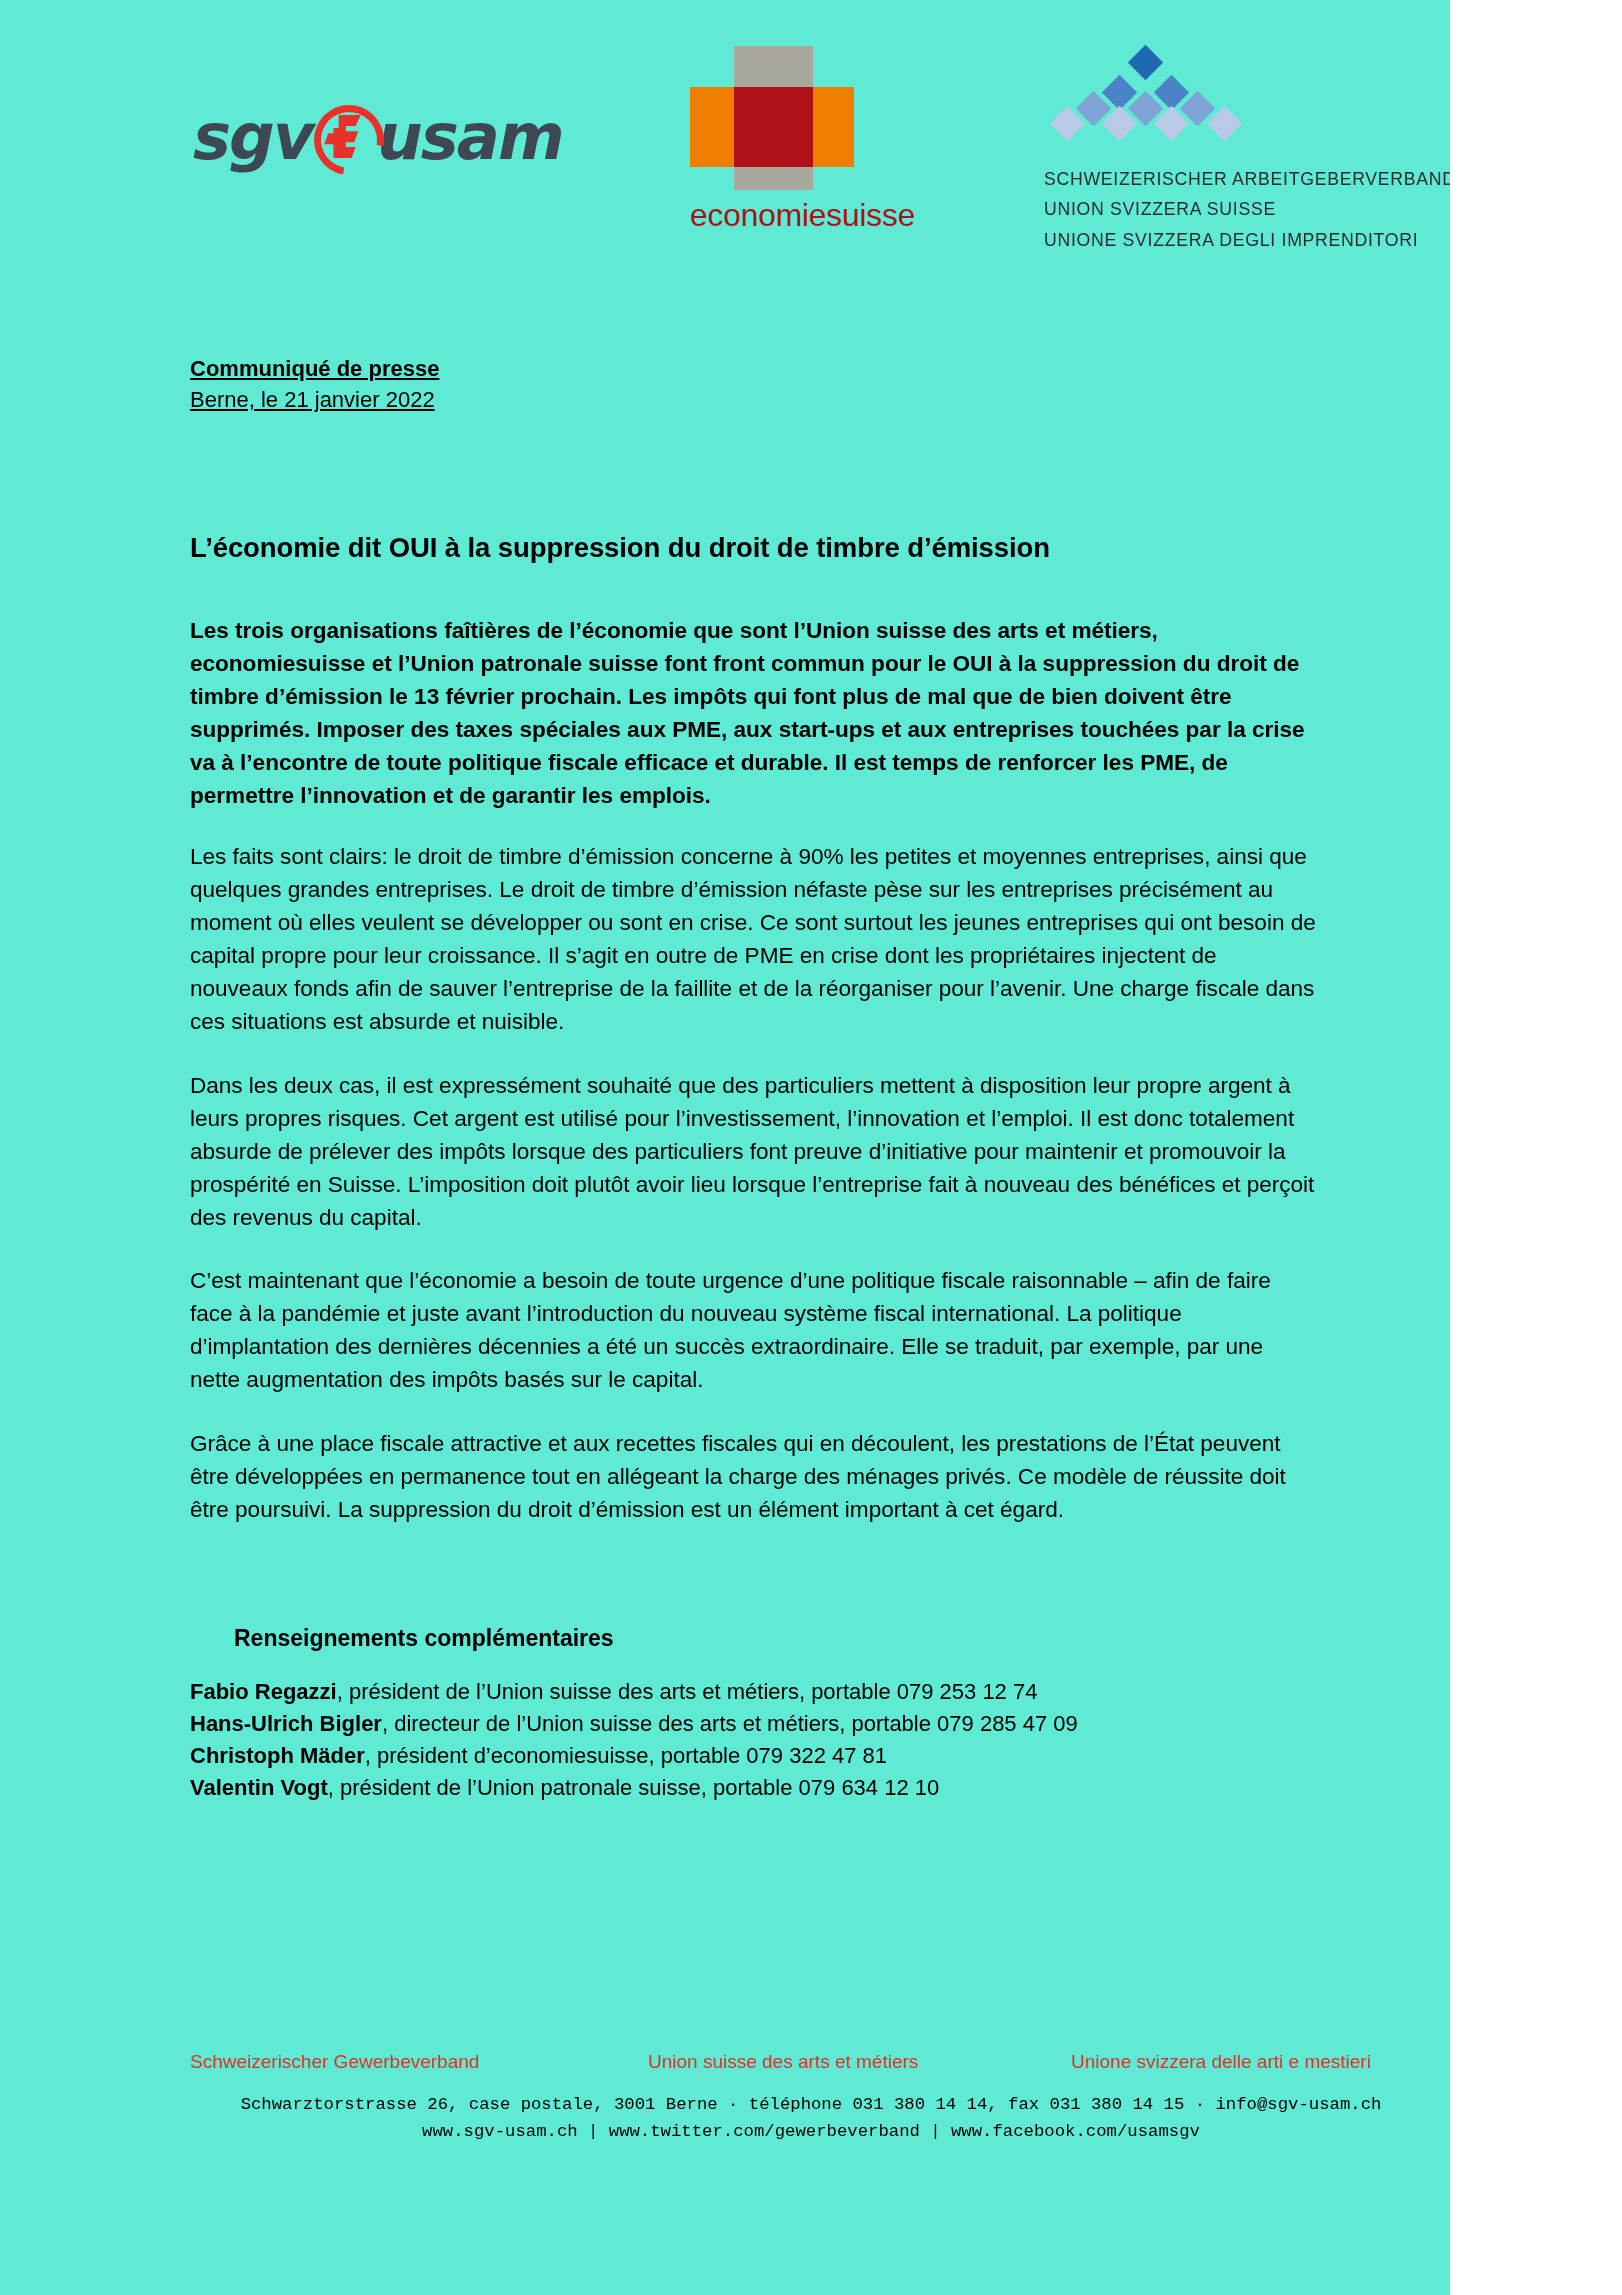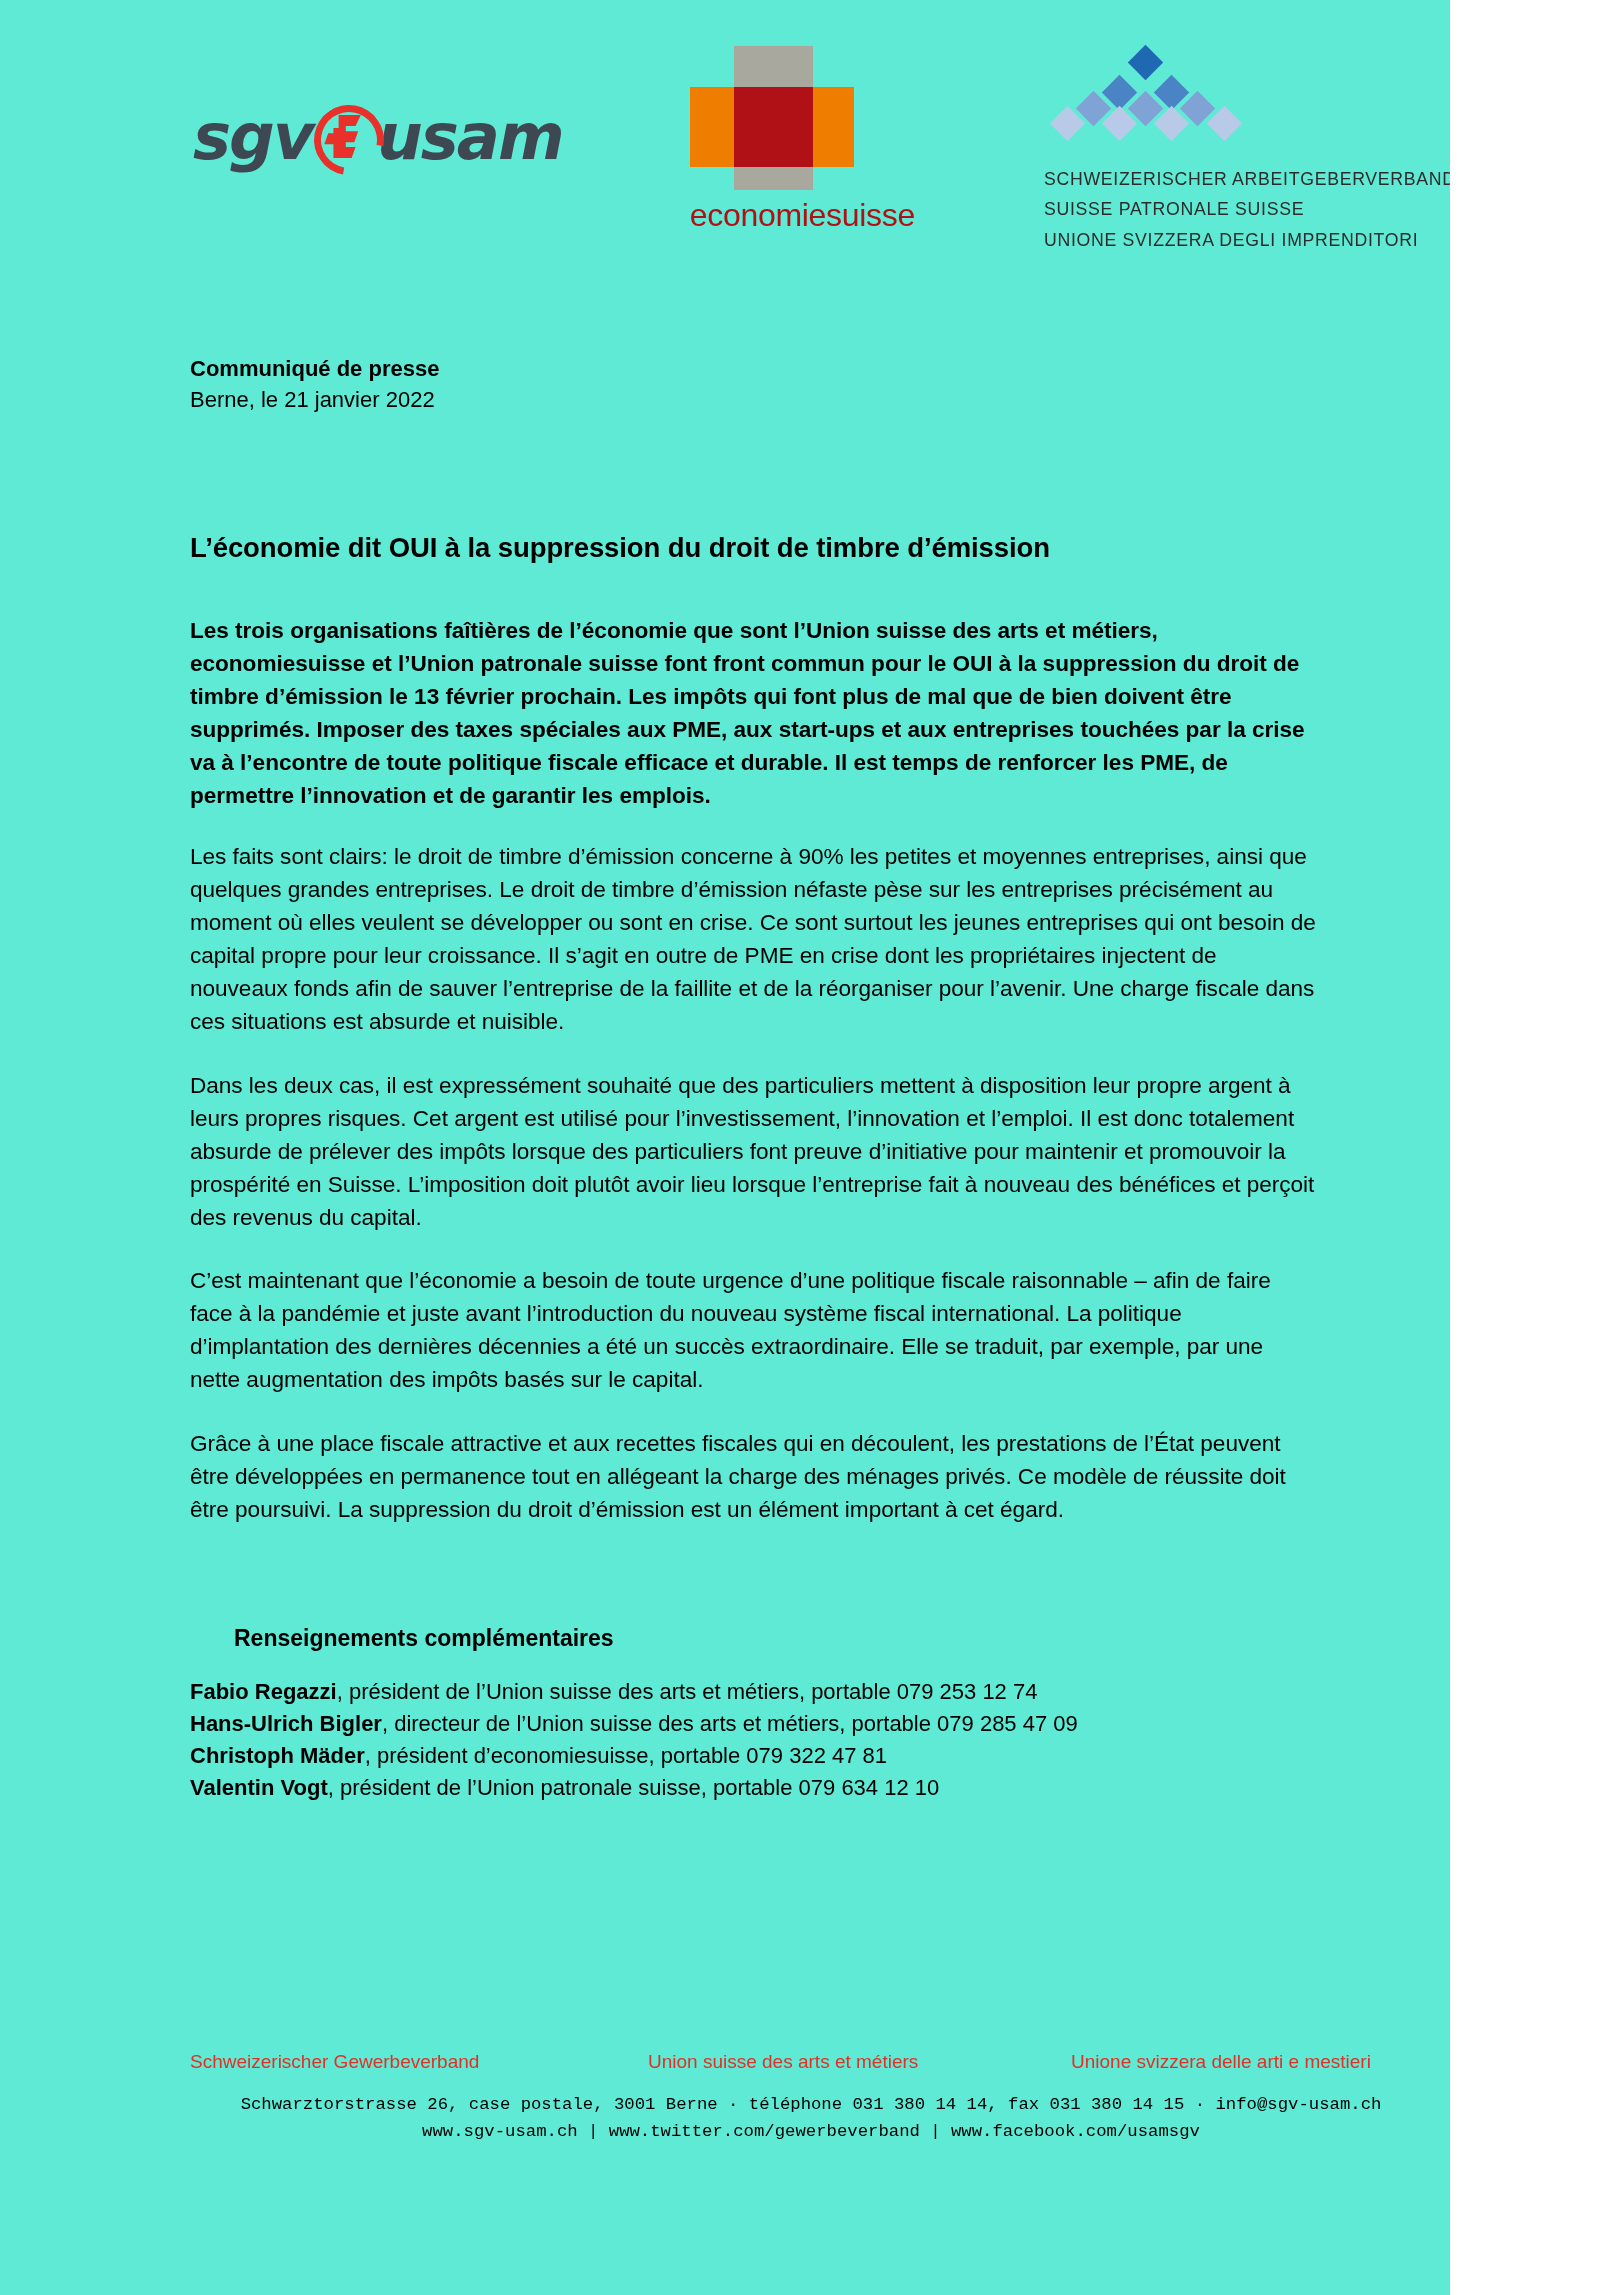--- a/index.html
+++ b/index.html
@@ -142,20 +142,21 @@
     width: 1132px;
   }
 
   .meta {
     position: absolute;
     top: 353px;
     left: 0;
     width: 1132px;
     font-size: 22px;
     line-height: 1.42;
+    text-decoration: underline;
   }
   .meta .kicker { font-weight: bold; }
 
   .headline {
     position: absolute;
     top: 512px;
     left: 0;
     width: 1132px;
     font-size: 27.5px;
     font-weight: bold;
@@ -270,21 +271,21 @@
         <span class="dia" style="left:37px;  top:50px; background:#7fa3d4;"></span>
         <span class="dia" style="left:89px; top:50px; background:#7fa3d4;"></span>
         <span class="dia" style="left:141px; top:50px; background:#7fa3d4;"></span>
         <span class="dia" style="left:10.5px;  top:65px;background:#b9cae9;"></span>
         <span class="dia" style="left:63px;  top:65px;background:#b9cae9;"></span>
         <span class="dia" style="left:115px; top:65px;background:#b9cae9;"></span>
         <span class="dia" style="left:168px; top:65px;background:#b9cae9;"></span>
       </div>
       <div class="sav-lines">
         <div>SCHWEIZERISCHER ARBEITGEBERVERBAND</div>
-        <div>SUISSE PATRONALE SUISSE</div>
+        <div>UNION SVIZZERA SUISSE</div>
         <div>UNIONE SVIZZERA DEGLI IMPRENDITORI</div>
       </div>
     </div>
   </div>
 
   <div class="doc">
 
     <div class="meta">
       <div class="kicker">Communiqué de presse</div>
       <div>Berne, le 21 janvier 2022</div>

